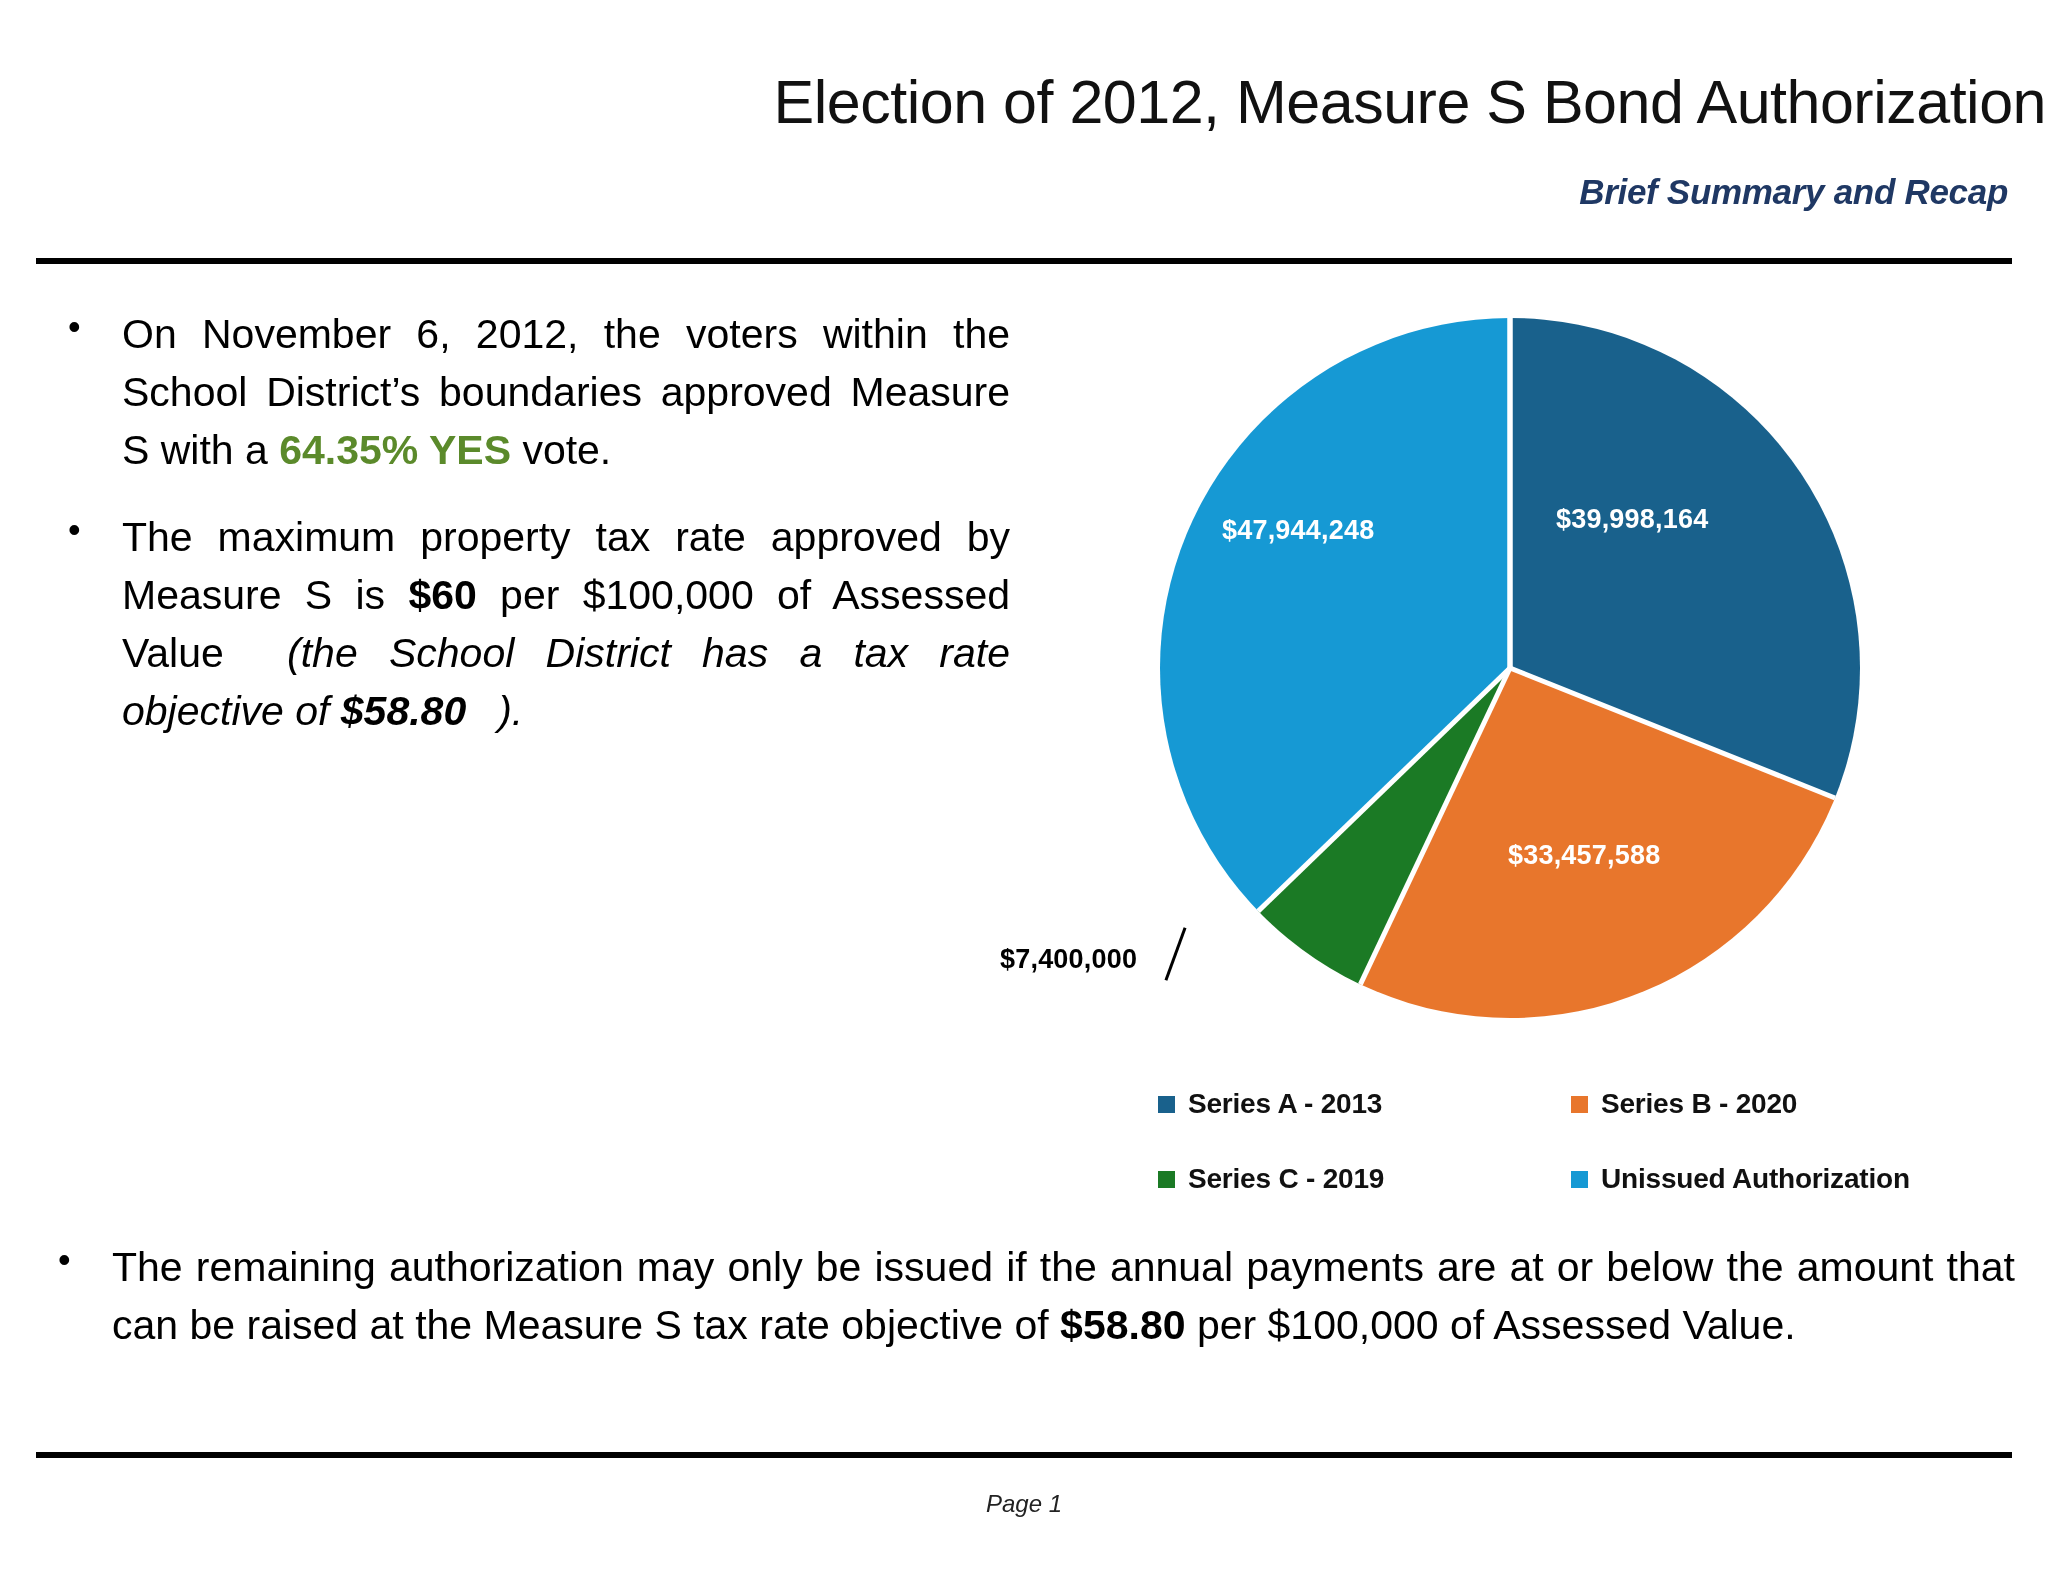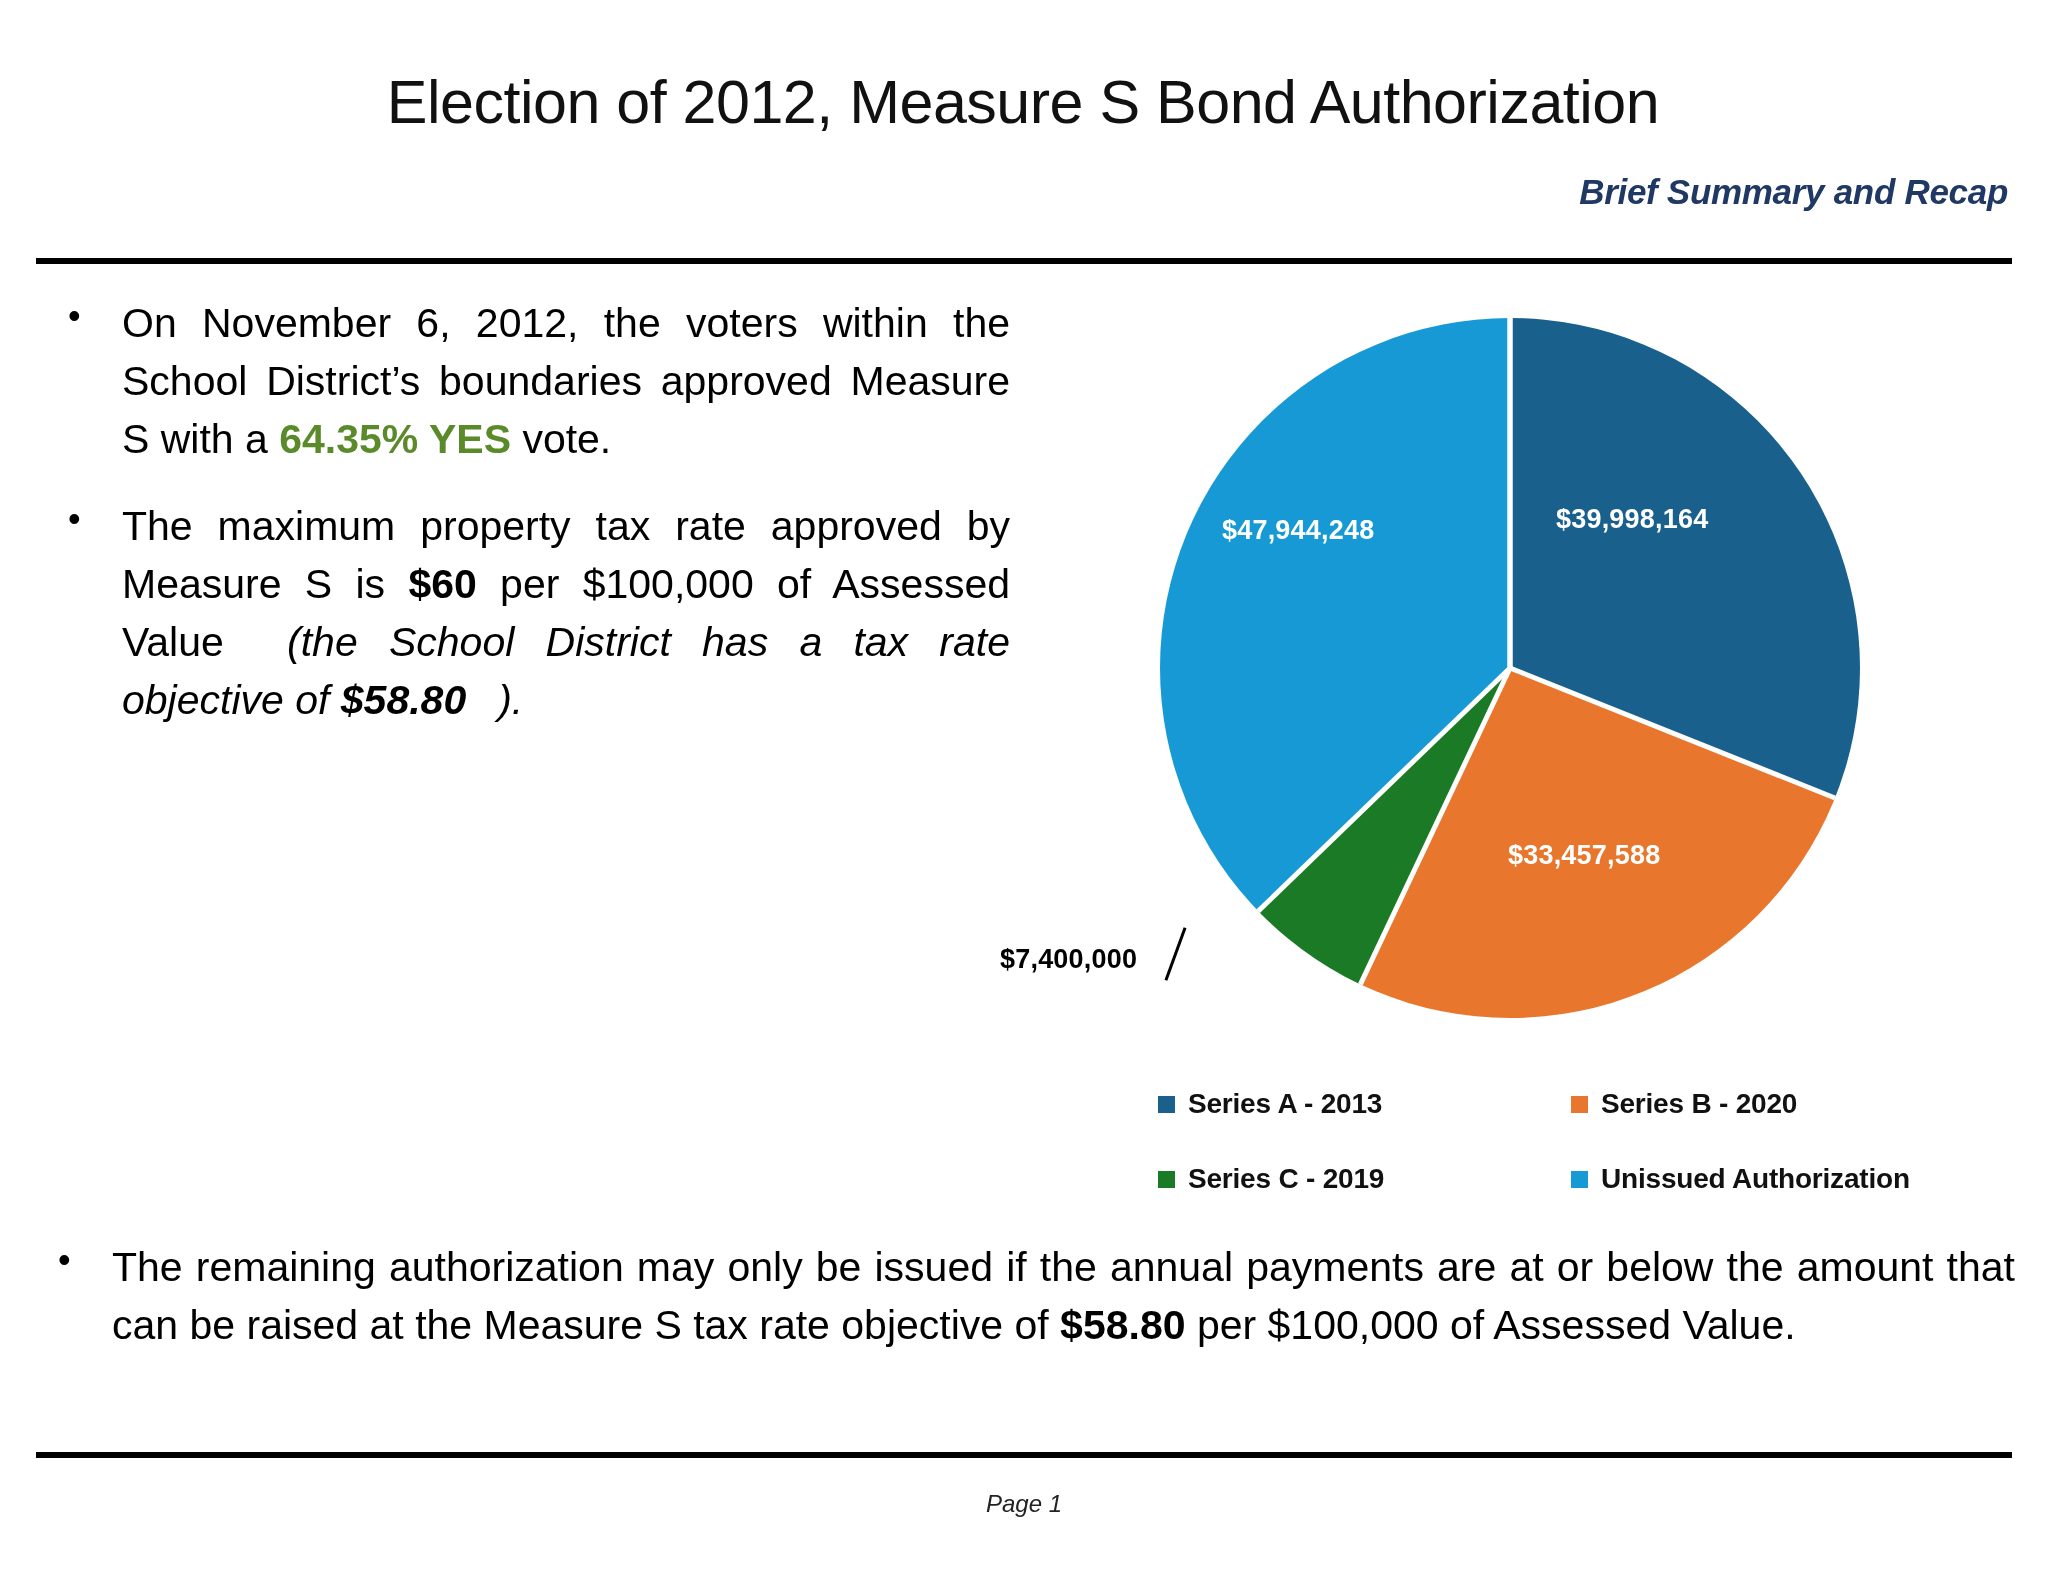--- a/index.html
+++ b/index.html
@@ -18,23 +18,23 @@
 
   
   .slide-header {
     position: absolute;
     left: 0; top: 0;
     width: 2048px;
     height: 262px;
   }
   .title {
     position: absolute;
-    left: 8px; top: 70px;
+    left: 16px; top: 70px;
     width: 2030px;
-    text-align: center;
+    text-align: right;
     font-size: 61px;
     font-weight: 400;
     letter-spacing: -0.5px;
     color: #111111;
     line-height: 1.05;
   }
   .subtitle {
     position: absolute;
     right: 40px; top: 172px;
     font-size: 35px;
@@ -61,21 +61,21 @@
   
   .content {
     position: absolute;
     left: 0; top: 278px;
     width: 2048px;
     height: 1170px;
   }
 
   .col-left {
     position: absolute;
-    left: 50px; top: 16px;
+    left: 50px; top: 27px;
     width: 960px;
   }
 
   ul.bullets {
     list-style: none;
     margin: 0;
     padding: 0;
   }
   ul.bullets > li {
     position: relative;

